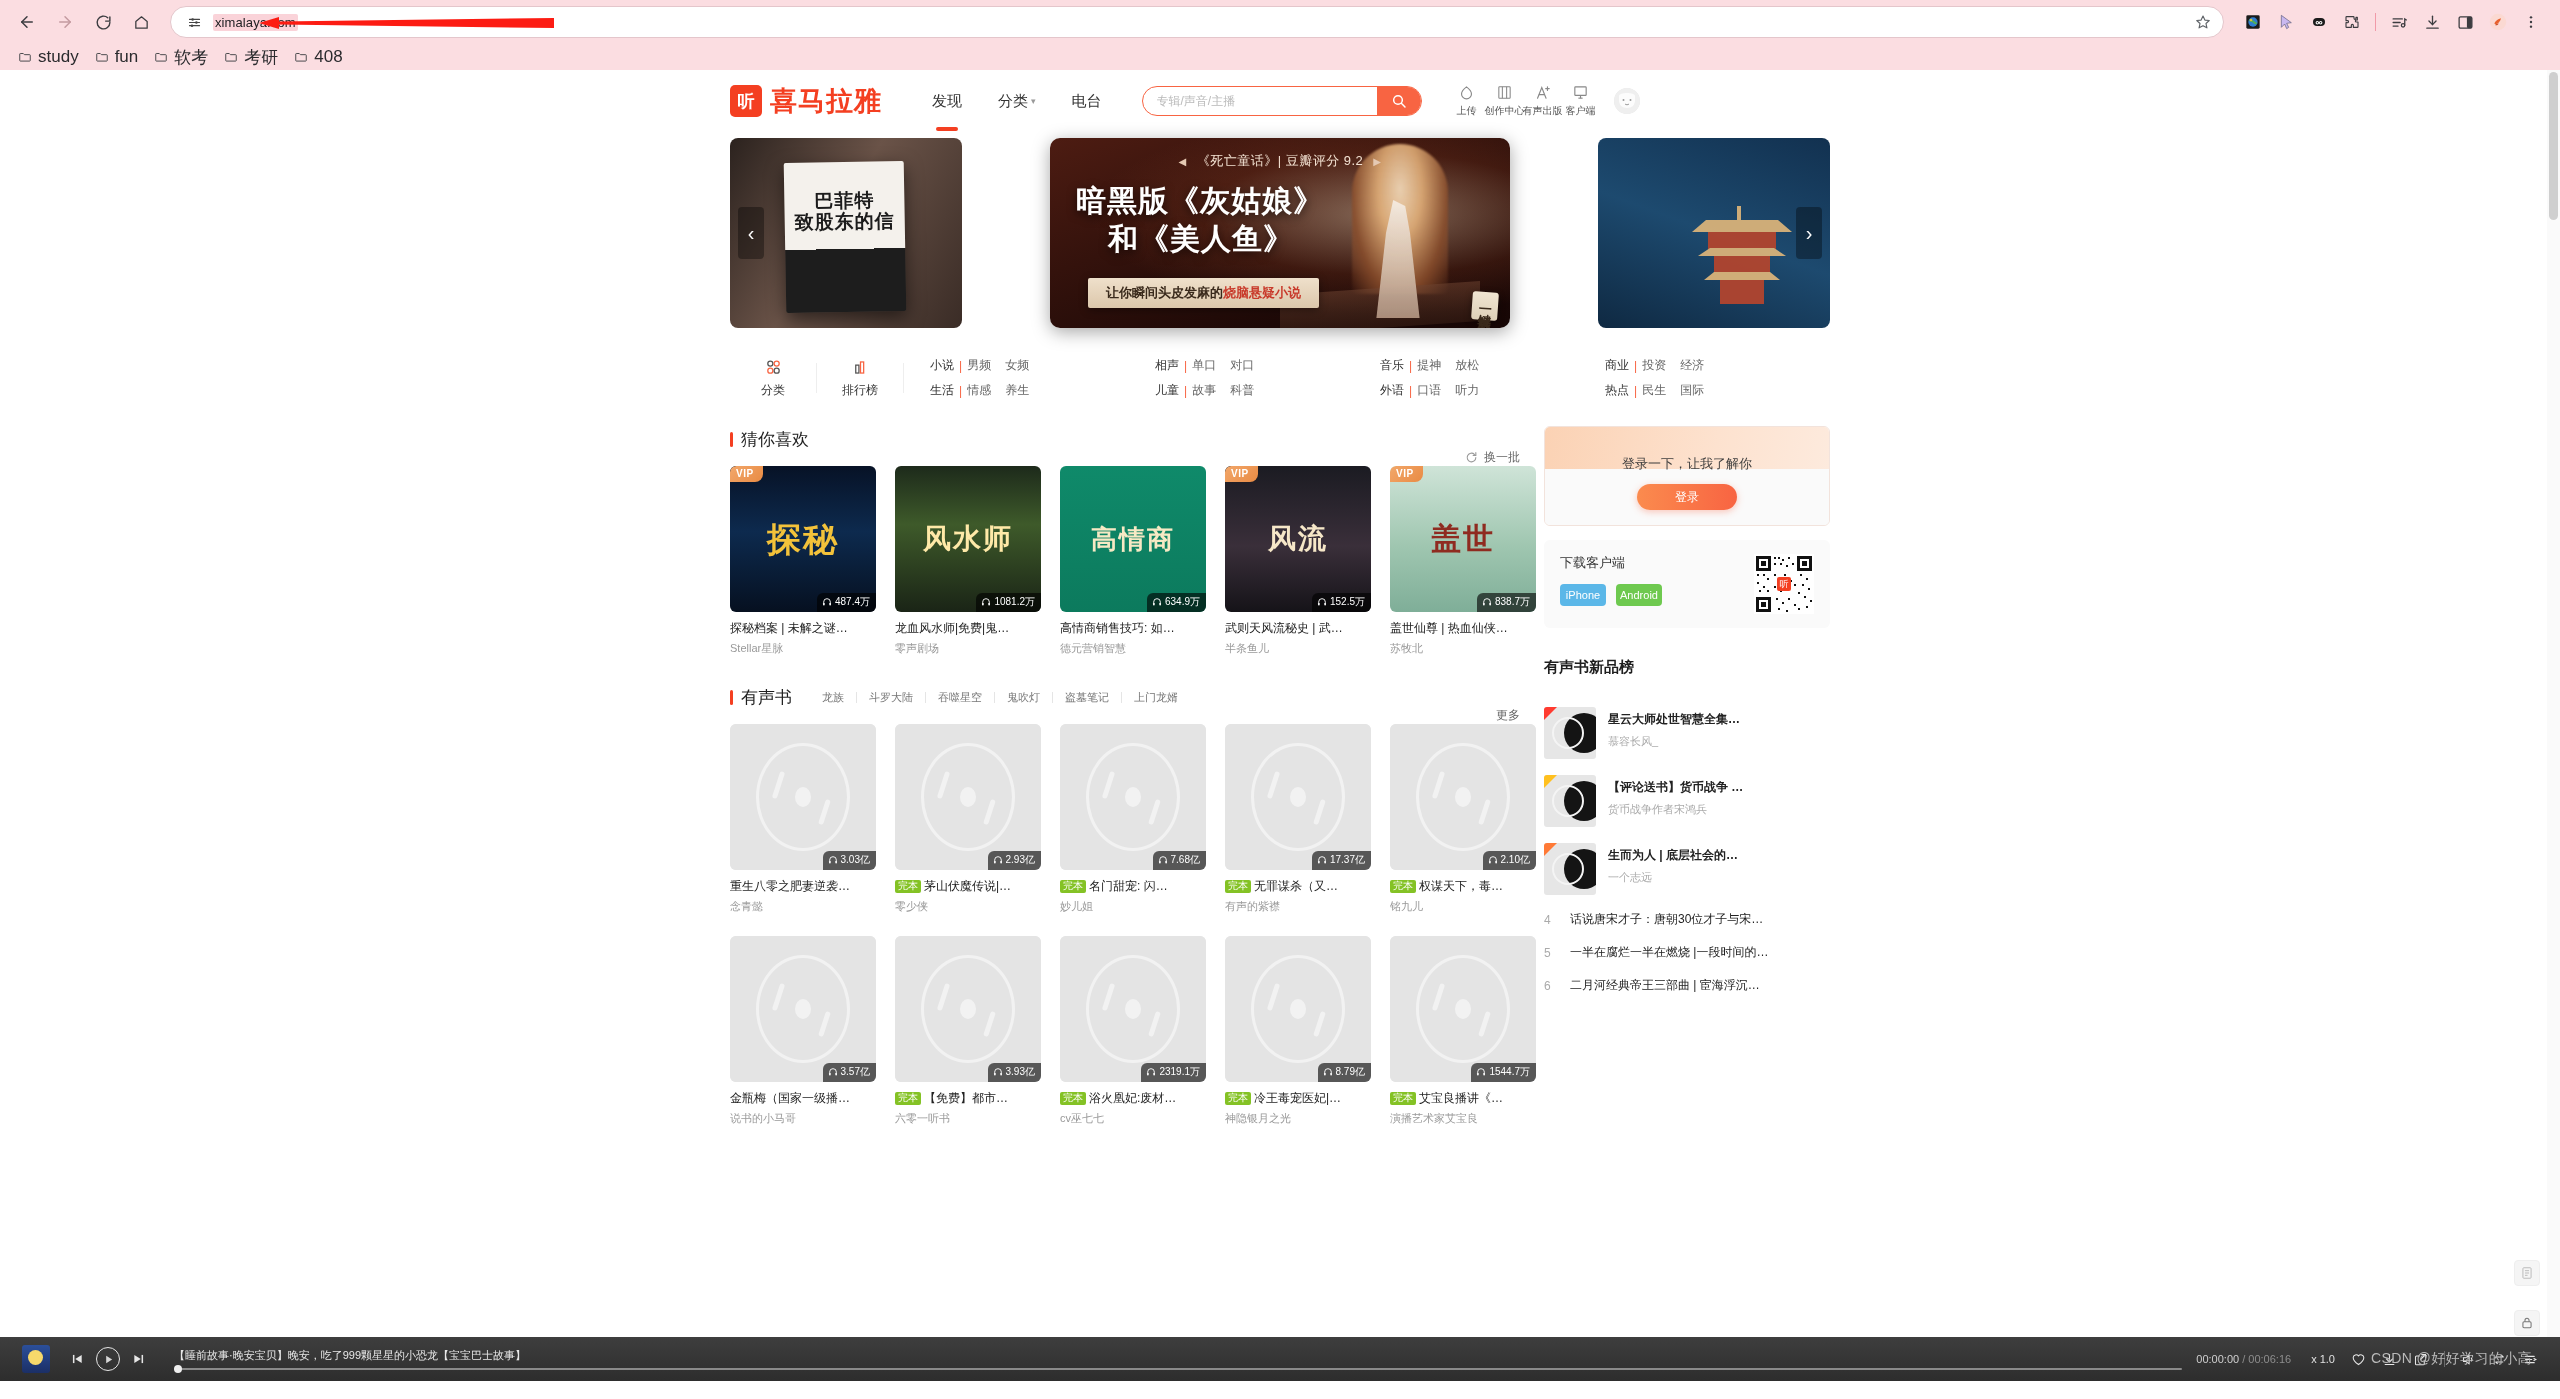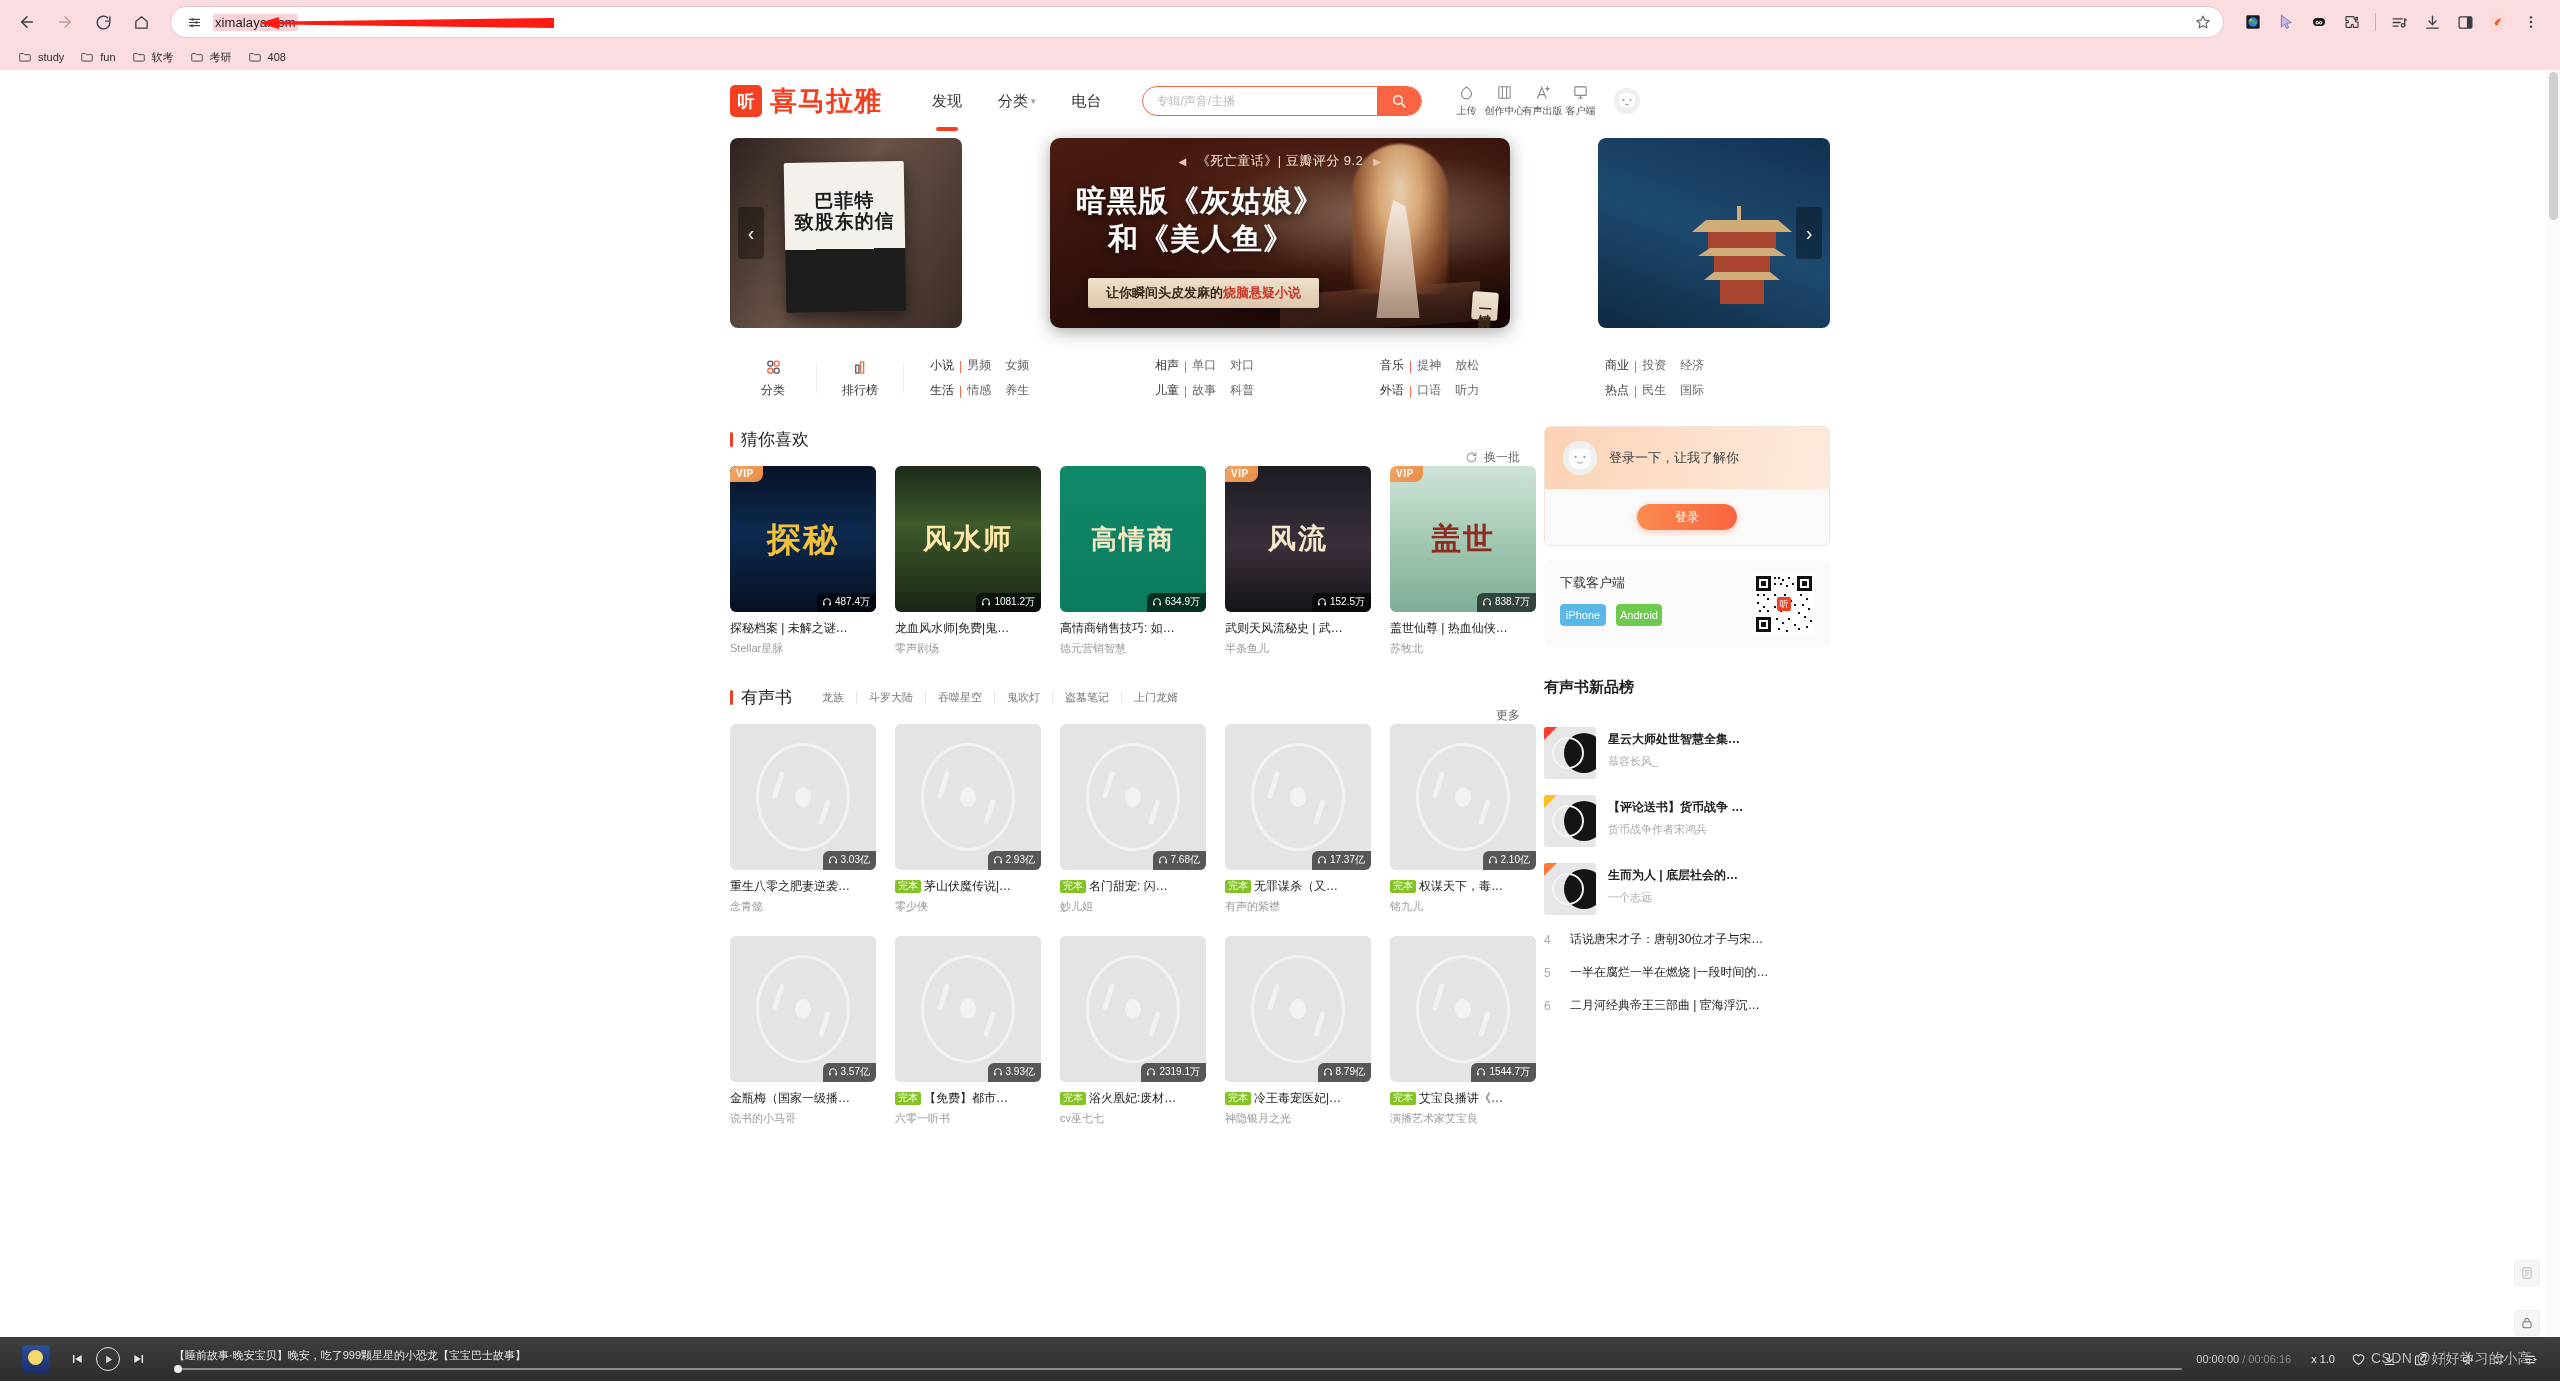--- a/index.html
+++ b/index.html
@@ -39,21 +39,21 @@
 
   
   .annot-arrow { position:absolute; left:78px; top:7px; width:305px; height:18px; pointer-events:none; }
 
   .chrome-actions { display:flex; align-items:center; gap:3px; }
   .act { width:30px; height:30px; display:flex; align-items:center; justify-content:center; color:#3c3c40; }
   .act-sep { width:1px; height:18px; background:#f19aa8; margin:0 5px; }
 
   
   .bookmarks { height:26px; display:flex; align-items:center; gap:0; padding:0 12px; background:#fbdde1; }
-  .bm { display:flex; align-items:center; gap:6px; padding:2px 10px 2px 6px; font-size:11px; color:#2b2b2e; }
+  .bm { display:flex; align-items:center; gap:6px; padding:2px 10px 2px 6px; font-size:17px; color:#2b2b2e; }
   .bm svg { display:block; }
 
   
   .page { width:2560px; height:1311px; background:#fff; position:relative; overflow:hidden; }
 
   
   .site-header { height:62px; background:#fff; display:flex; align-items:center; }
   .hdr-inner { width:1100px; margin:0 auto; display:flex; align-items:center; height:62px; }
   .logo { display:flex; align-items:center; gap:8px; }
   .logo-mark {
@@ -232,22 +232,23 @@
   .g4 { background:linear-gradient(#1b1b22,#3a2f3a 55%,#151318); }
   .g5 { background:linear-gradient(#cfe4d8,#9fc6b0 55%,#7fae98); }
   .art-cn {
     position:absolute; inset:0; display:flex; align-items:center; justify-content:center;
     font-size:34px; font-weight:bold; letter-spacing:2px; line-height:1;
   }
 
   
   .login-card { border:1px solid #f2e3dc; border-radius:6px; overflow:hidden; }
   .login-top {
-    height:62px; display:flex; align-items:center; gap:12px; padding:16px 18px;
+    height:42px; display:flex; align-items:center; gap:12px; padding:16px 18px;
     background:linear-gradient(100deg,#fbd2b4,#fde2cf 60%,#fdeadd);
+    flex-direction:column;
   }
   .login-av { width:34px;height:34px;border-radius:50%;background:#f2f2f2; position:relative; overflow:hidden;}
   .login-txt { font-size:13px; color:#3d3d3d; }
   .login-bottom { height:56px; background:#fafafa; display:flex; align-items:center; justify-content:center; }
   .login-btn {
     width:100px;height:26px;border-radius:13px;background:linear-gradient(90deg,#fb8b4e,#f86442);
     color:#fff;font-size:12px;display:flex;align-items:center;justify-content:center;
     box-shadow:0 2px 7px rgba(248,100,66,.35);
   }
   .dl-card { margin-top:14px; background:#fafafa; border-radius:6px; padding:14px 16px; display:flex; gap:12px; position:relative; overflow:hidden;}

